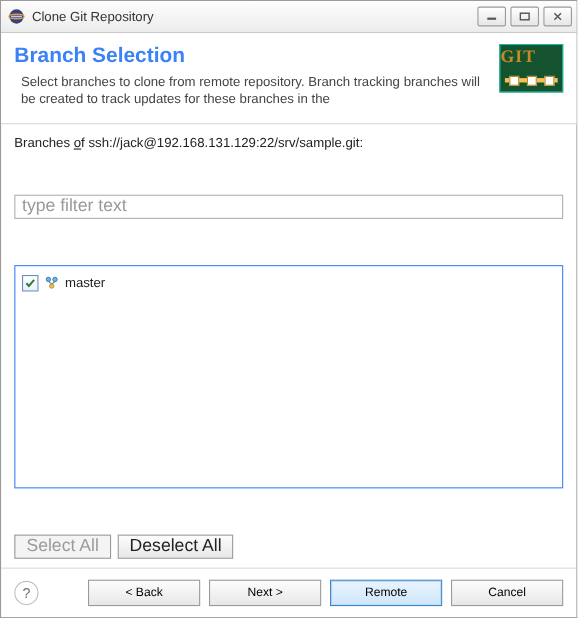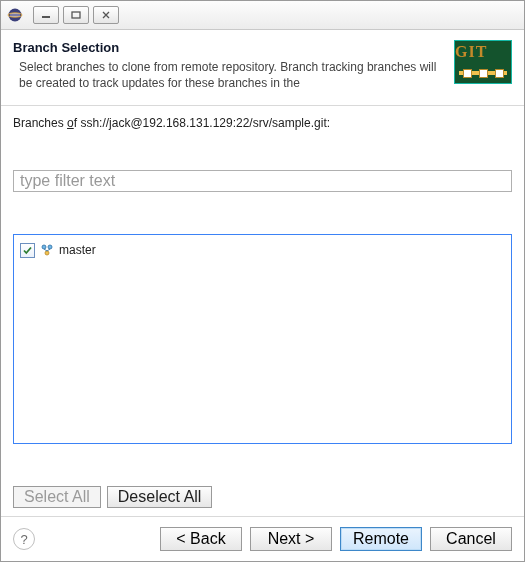--- a/index.html
+++ b/index.html
@@ -4,21 +4,21 @@
 <style>
   html,body{margin:0;padding:0;font-family:"Segoe UI",Tahoma,sans-serif;font-size:12px;color:#222;background:#fff;}
   .window{width:525px;height:562px;box-sizing:border-box;border:1px solid #9a9a9a;background:#fff;display:flex;flex-direction:column;}
   .titlebar{height:28px;background:linear-gradient(#fdfdfd,#ececec);border-bottom:1px solid #c9c9c9;display:flex;align-items:center;padding:0 4px;}
   .titlebar .app-icon{width:16px;height:16px;margin:0 6px 0 2px;display:flex;align-items:center;justify-content:center;}
   .titlebar .title{flex:1;font-size:12px;color:#333;}
   .win-btn{width:24px;height:16px;margin-left:4px;border:1px solid #9a9a9a;border-radius:2px;background:linear-gradient(#fff,#e6e6e6);display:flex;align-items:center;justify-content:center;cursor:default;}
   .win-btn svg{display:block;}
   .banner{display:flex;align-items:flex-start;padding:10px 12px 14px 12px;border-bottom:1px solid #d9d9d9;background:#fff;}
   .banner .txt{flex:1;}
-  .banner h1{margin:0 0 4px 0;font-size:13px;font-weight:bold;color:#0f172a;}
+  .banner h1{margin:0 0 4px 0;font-size:19px;font-weight:bold;color:#3b82f6;}
   .banner p{margin:0;font-size:12px;color:#444;line-height:1.35;padding-left:6px;}
   .git-badge{width:56px;height:42px;background:#14532d;border:1px solid #14b8a6;position:relative;margin-left:8px;display:flex;flex-direction:column;align-items:flex-start;justify-content:flex-start;}
   .git-badge .lbl{font-family:Georgia,serif;font-weight:bold;font-size:16px;color:#c58a2a;letter-spacing:1px;margin-top:2px;}
   .git-badge .bus{position:absolute;left:4px;right:4px;bottom:8px;height:4px;background:#f2c14e;}
   .git-badge .dot{position:absolute;width:7px;height:7px;border:1px solid #b7892b;background:#fff;bottom:5px;}
   .content{flex:1;display:flex;flex-direction:column;padding:8px 12px;min-height:0;gap:36px;}
   .lbl-row{margin:2px 0 4px 0;}
   .lbl-row .ul{text-decoration:underline;}
   .filter{width:100%;box-sizing:border-box;height:22px;border:1px solid #b0b0b0;padding:2px 6px;font-size:16px;color:#777;background:#fff;}
   .filter::placeholder{color:#999;}
@@ -26,36 +26,37 @@
   .tree-row{display:flex;align-items:center;gap:5px;height:18px;}
   .chk{width:13px;height:13px;border:1px solid #6c8fbf;background:linear-gradient(#fff,#eaf1fb);display:flex;align-items:center;justify-content:center;}
   .chk svg{display:block;}
   .branch-icon{width:14px;height:14px;display:flex;align-items:center;justify-content:center;}
   .sel-btns{display:flex;gap:6px;margin-top:6px;}
   .btn{height:22px;padding:0 10px;border:1px solid #9a9a9a;background:linear-gradient(#fdfdfd,#e7e7e7);font-size:16px;color:#222;cursor:default;}
   .btn.disabled{color:#9a9a9a;background:#f4f4f4;}
   .divider{height:1px;background:#d9d9d9;margin:0;}
   .footer{display:flex;align-items:center;padding:10px 12px;gap:8px;}
   .help{width:20px;height:20px;border:1px solid #bfbfbf;border-radius:50%;display:flex;align-items:center;justify-content:center;color:#6b6b6b;font-size:13px;margin-right:auto;}
-  .nav-btn{width:82px;height:24px;border:1px solid #9a9a9a;background:linear-gradient(#fdfdfd,#e7e7e7);font-size:16px;}
+  .nav-btn{width:102px;height:24px;border:1px solid #9a9a9a;background:linear-gradient(#fdfdfd,#e7e7e7);font-size:11px;}
   .nav-btn.primary{border:1px solid #3d87c9;background:linear-gradient(#eaf4fe,#cfe6fb);box-shadow:inset 0 0 0 1px #bcdcf6;}
 </style>
 </head>
 <body>
 
 <div class="window">
 
   <div class="titlebar">
     <span class="app-icon">
       <svg width="16" height="16" viewBox="0 0 16 16">
         <circle cx="8" cy="8" r="6.5" fill="#3b3f7a"></circle>
         <path d="M3 6.5 h10 M3 8 h10 M3 9.5 h10" stroke="#c9c9e6" stroke-width="0.9"></path>
         <ellipse cx="8" cy="8" rx="7" ry="2.2" fill="none" stroke="#d9a23a" stroke-width="1"></ellipse>
       </svg>
     </span>
+    <span class="title">Clone Git Repository</span>
     <span class="win-btn">
       <svg width="10" height="8" viewBox="0 0 10 8">
           <rect x="1" y="5" width="8" height="2" fill="#555"></rect>
         </svg>
     </span>
     <span class="win-btn">
       <svg width="10" height="8" viewBox="0 0 10 8">
           <rect x="1" y="1" width="8" height="6" fill="none" stroke="#555" stroke-width="1.3"></rect>
         </svg>
     </span>

